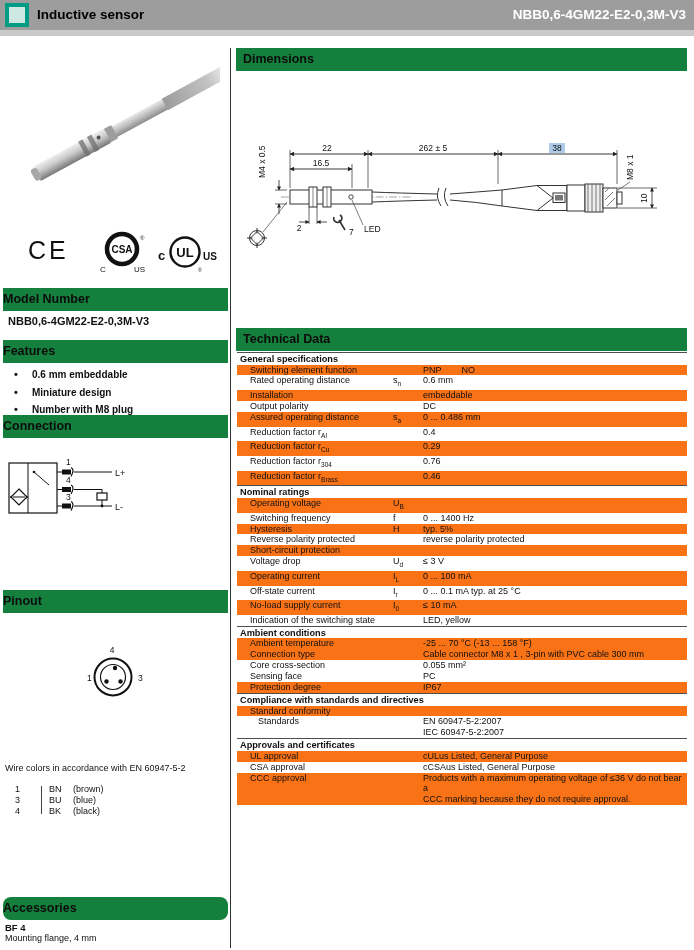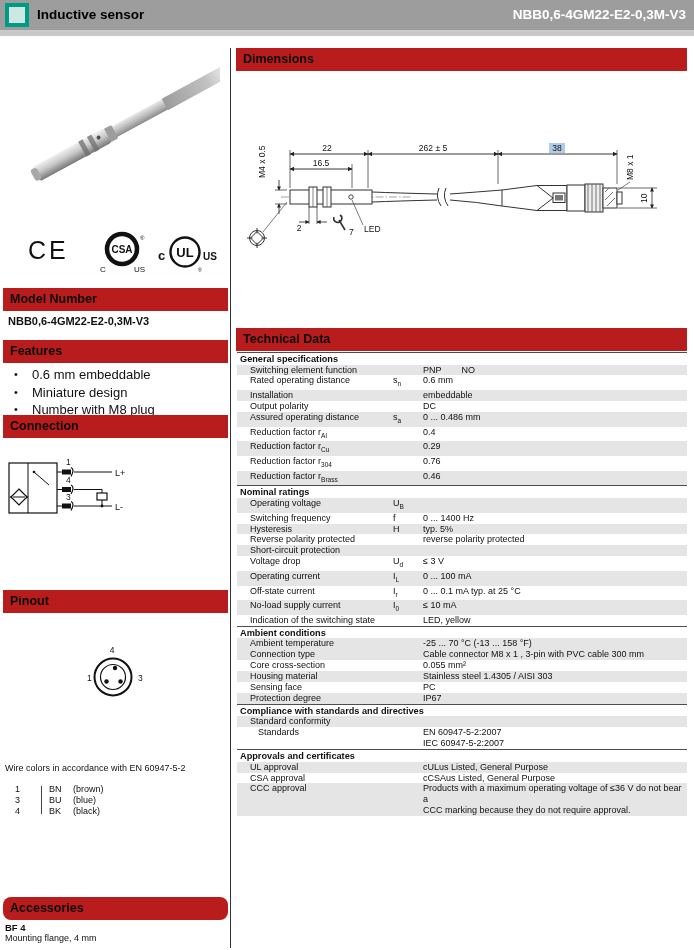--- a/index.html
+++ b/index.html
@@ -10,47 +10,47 @@
   .topbar { position:absolute; left:0; top:0; width:694px; height:30px; background:#9d9d9d; }
   .topbar-sub { position:absolute; left:0; top:30px; width:694px; height:6px; background:#c9c9c9; }
   .brand-box { position:absolute; left:5px; top:3px; width:24px; height:24px; background:#cde8e0; border:4px solid #009b85; }
   .topbar-title { position:absolute; left:37px; top:0; height:30px; line-height:30px; color:#000000; font-weight:bold; font-size:13.5px; }
   .topbar-model { position:absolute; right:8px; top:0; height:30px; line-height:30px; color:#fff; font-weight:bold; font-size:13.5px; }
 
   
   .divider { position:absolute; left:230px; top:48px; width:1px; height:900px; background:#333; }
 
   
-  .bar { position:absolute; background:#b91c1c; font-weight:bold; color:#0c0c0c; }
-  .bar-left { left:3px; width:225px; height:23px; line-height:23px; padding-left:7px; font-size:12.5px; }
+  .bar { position:absolute; background:#15803d; font-weight:bold; color:#0c0c0c; }
+  .bar-left { left:3px; width:225px; height:23px; line-height:23px; font-size:12.5px; }
   .bar-right { left:236px; width:451px; height:23px; line-height:23px; padding-left:7px; font-size:12.5px; }
 
   .model-value { position:absolute; left:8px; top:315px; font-weight:bold; font-size:11px; }
 
   .features-list { position:absolute; left:12px; top:366px; width:210px; }
-  .feat-item { position:relative; padding-left:20px; font-weight:normal; font-size:13px; line-height:17.5px; }
+  .feat-item { position:relative; padding-left:20px; font-weight:bold; font-size:10px; line-height:17.5px; }
   .feat-item::before { content:"•"; position:absolute; left:2px; font-size:11px; }
 
   .wire-note { position:absolute; left:5px; top:763px; font-size:9px; }
   .wire-table { position:absolute; left:5px; top:784px; width:170px; }
   .wire-table::before { content:""; position:absolute; left:36px; top:2px; bottom:2px; width:1px; background:#444; }
   .wire-row { display:flex; font-size:9px; line-height:10.8px; }
   .wire-pin { width:30px; padding-left:10px; }
   .wire-code { width:38px; padding-left:14px; }
   .wire-color { flex:1; }
 
   .accessory { position:absolute; left:5px; top:922px; }
   .acc-name { font-weight:bold; font-size:9.5px; line-height:11px; }
   .acc-desc { font-size:9px; line-height:11px; }
 
   
   .tech-table { position:absolute; left:237px; top:352px; width:450px; }
   .sec-title { font-weight:bold; font-size:9.2px; line-height:10.5px; border-top:1px solid #4d4d4d; padding:1px 0 0 3px; margin-top:0; }
   .trow { display:flex; align-items:flex-start; padding-left:13px; font-size:9px; line-height:10.9px; min-height:10.9px; }
-  .trow.shade { background:#e5e5e5; }
+  .trow.shade { background:#f97316; }
   .trow.ind2 { padding-left:21px; }
   .trow.ind2 .tlabel { width:135px; }
   .tlabel { width:143px; flex:none; }
   .tsym { width:30px; flex:none; }
   .tval { flex:1; }
   .vextra { margin-left:20px; }
   sub { font-size:6.5px; }
 
   svg text { fill:#111; }
   .abs { position:absolute; }
@@ -459,27 +459,20 @@
           <div>Cable connector M8 x 1 , 3-pin with PVC cable 300 mm</div>
         </span>
       </div>
       <div class="trow">
         <span class="tlabel">Core cross-section</span>
         <span class="tsym"></span>
         <span class="tval">
           <div>0.055 mm²</div>
         </span>
       </div>
-      <div class="trow shade">
-        <span class="tlabel">Housing material</span>
-        <span class="tsym"></span>
-        <span class="tval">
-          <div>Stainless steel 1.4305 / AISI 303</div>
-        </span>
-      </div>
       <div class="trow">
         <span class="tlabel">Sensing face</span>
         <span class="tsym"></span>
         <span class="tval">
           <div>PC</div>
         </span>
       </div>
       <div class="trow shade">
         <span class="tlabel">Protection degree</span>
         <span class="tsym"></span>

